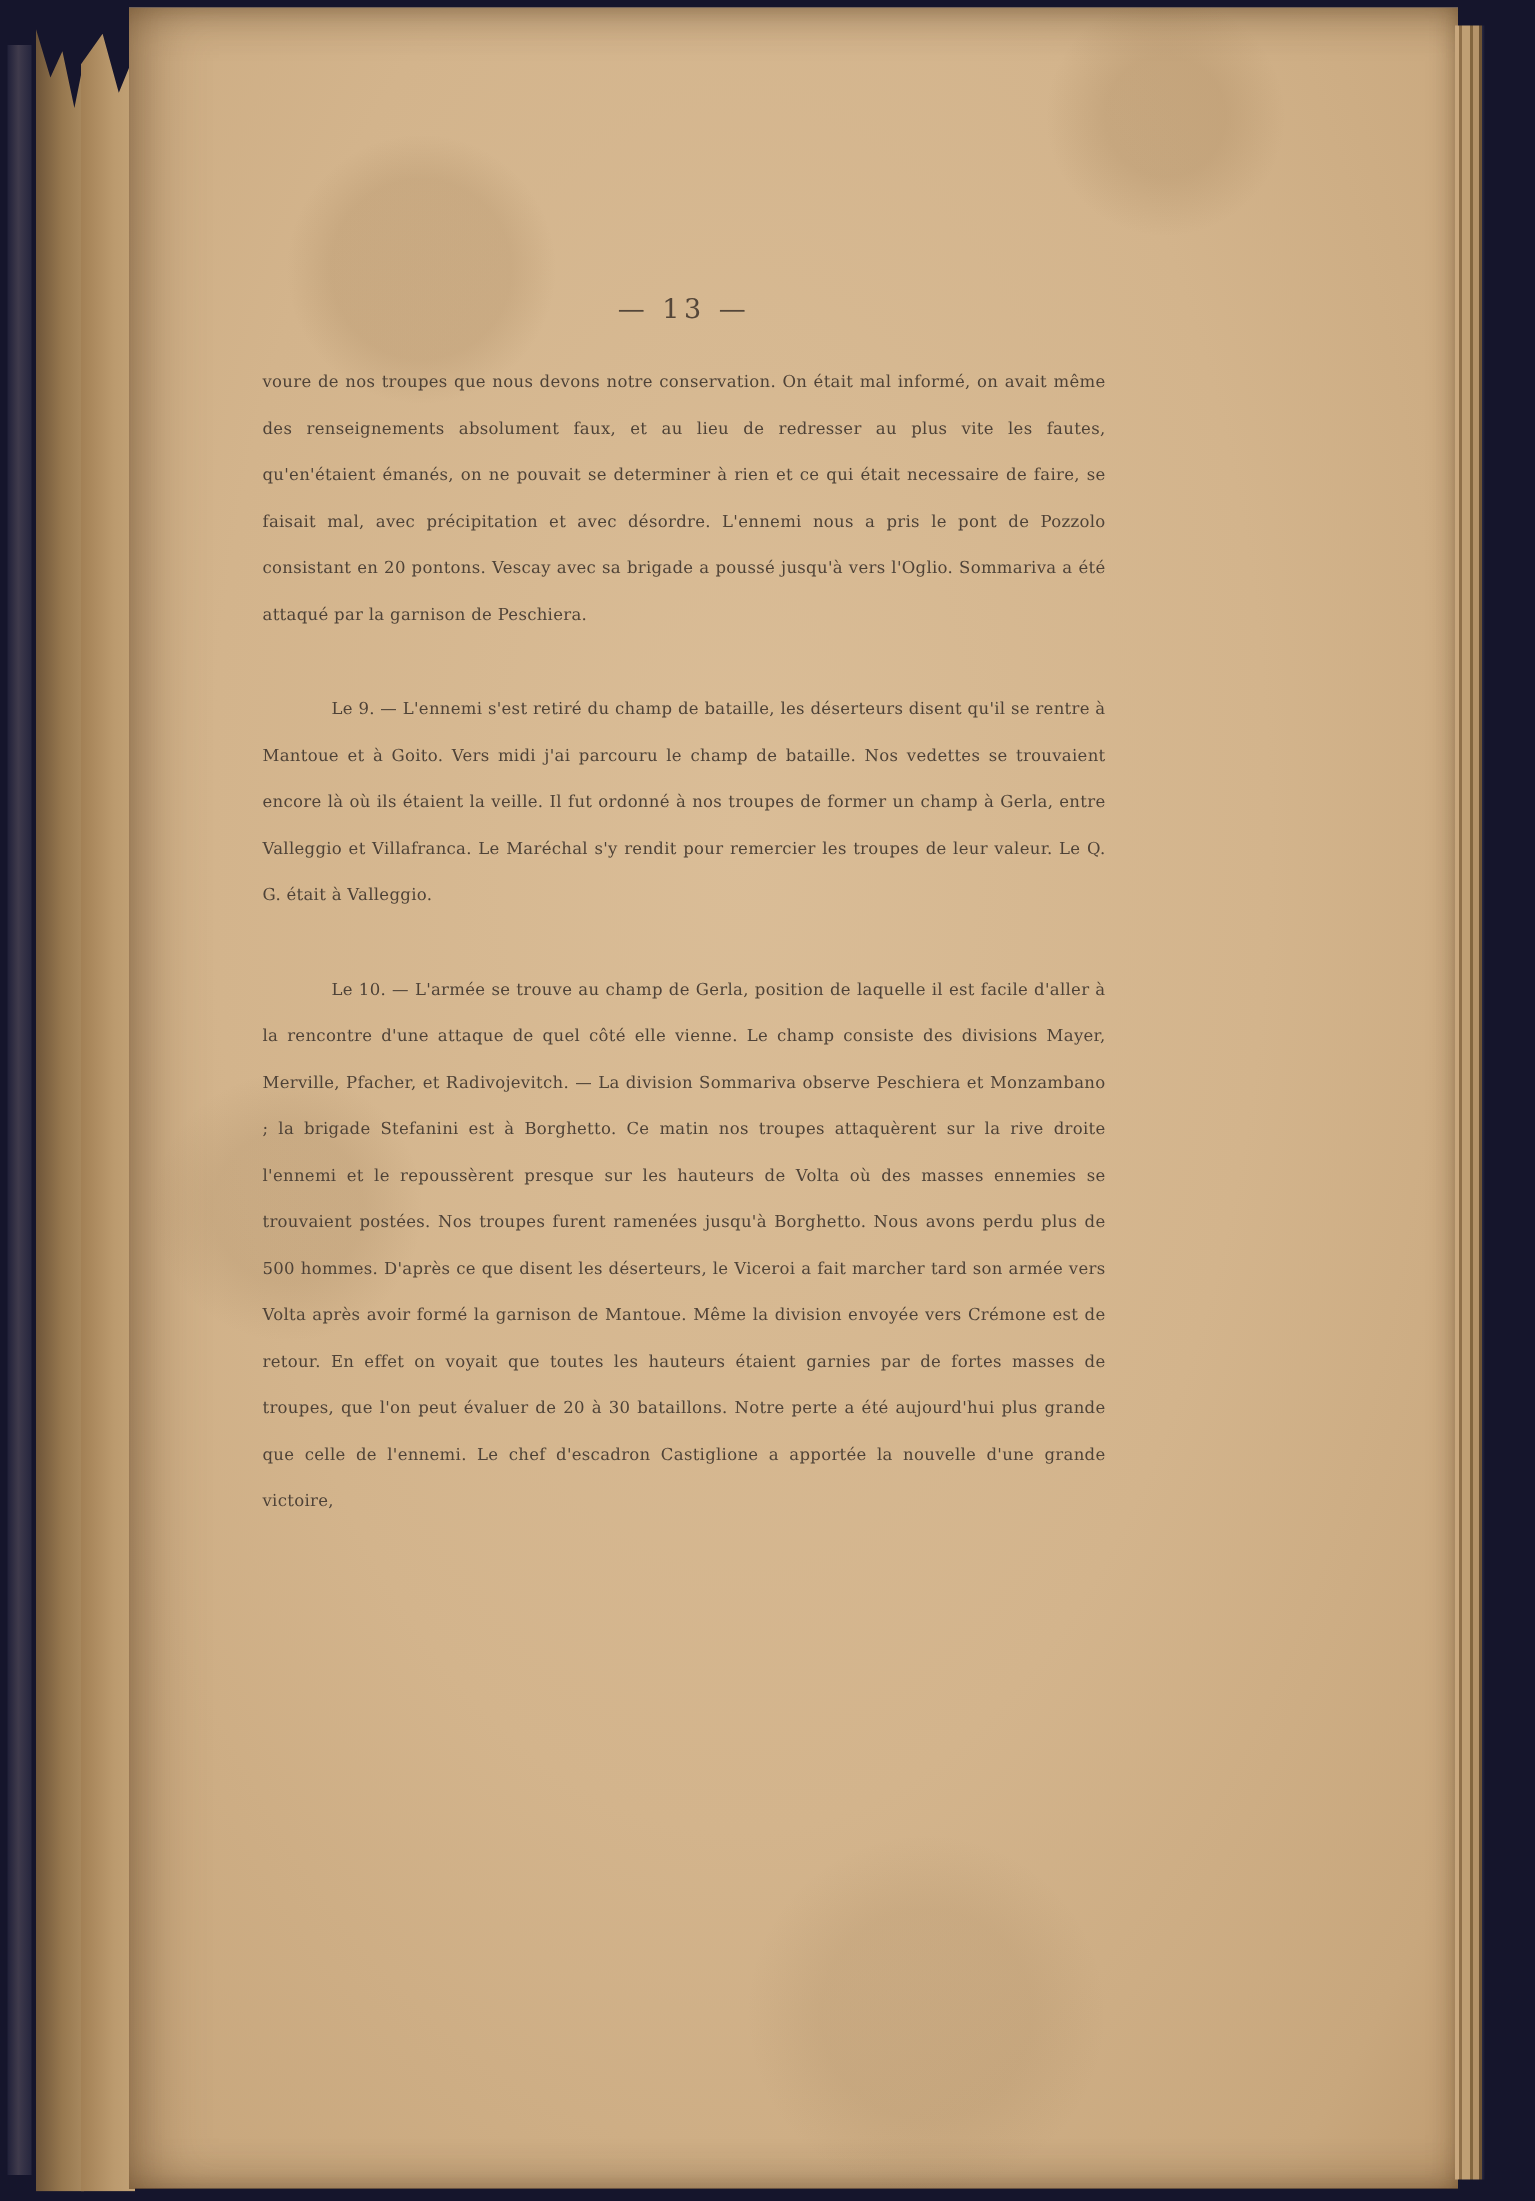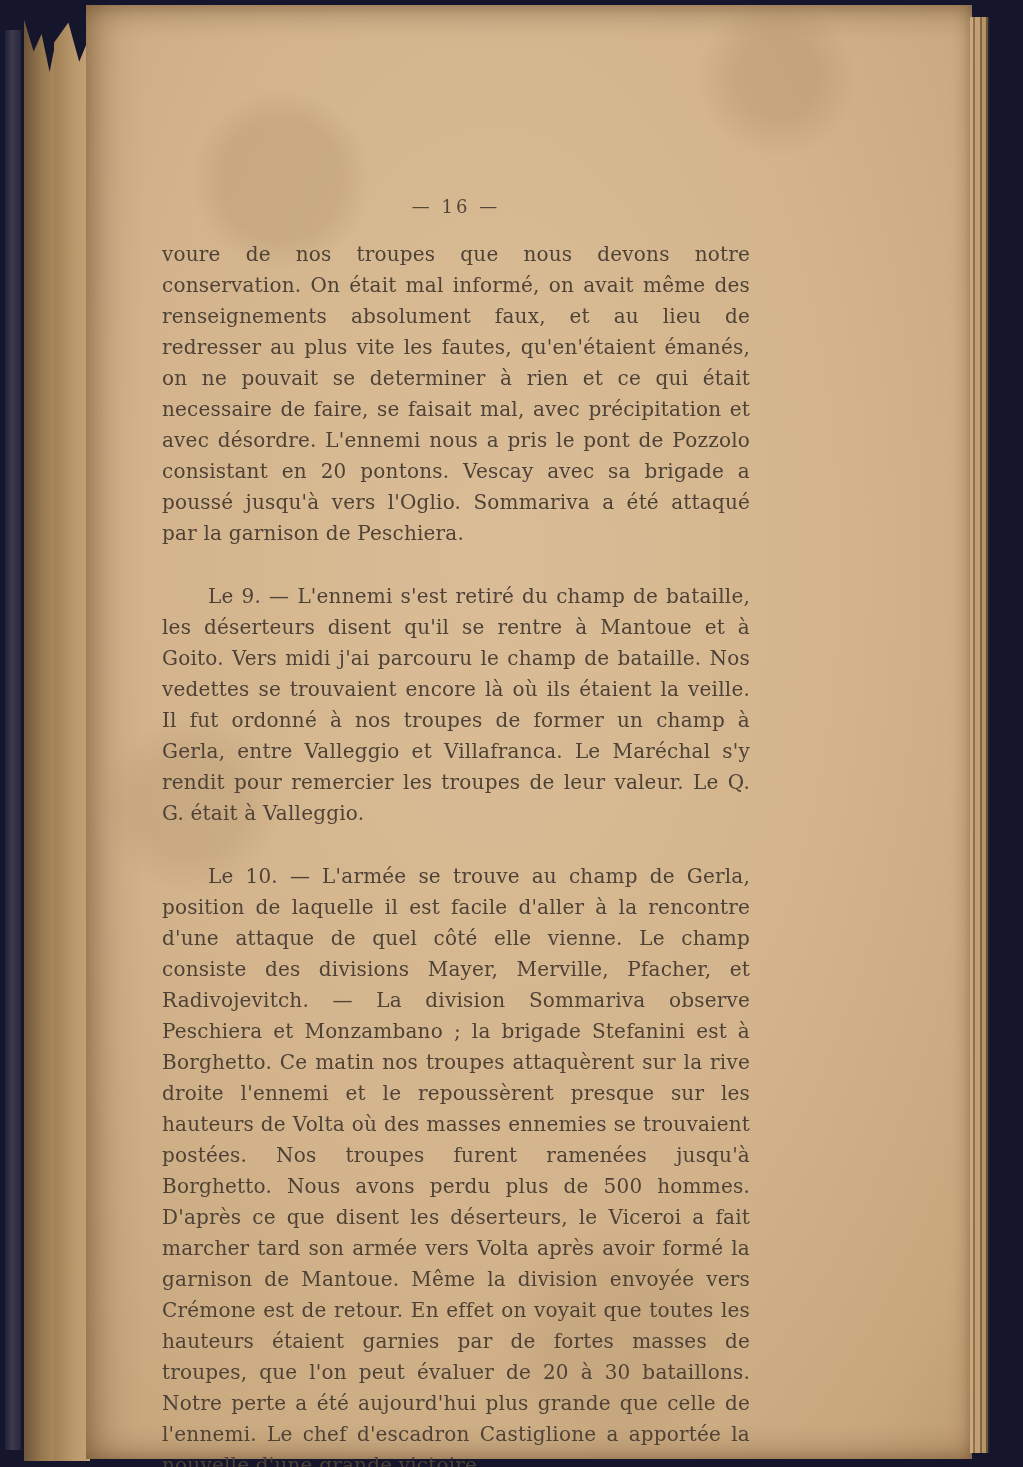--- a/index.html
+++ b/index.html
@@ -86,44 +86,44 @@
     color: #4e4237;
   }
   .page-number {
     text-align: center;
     font-size: 18px;
     letter-spacing: 3px;
     margin-bottom: 22px;
     color: #544639;
   }
   .text-block p {
-    margin: 4px;
+    margin: 17px;
     text-align: justify;
-    font-size: 20px;
+    font-size: 11px;
     line-height: 31px;
     letter-spacing: 0.2px;
   }
   .text-block p.p-gap { margin-top: 32px; }
   .text-block p.indent { text-indent: 46px; }
   .lead { }
 </style>
 </head>
 <body>
 
 <div class="far-left-sliver"></div>
 
 <div class="page-wrap">
   <div class="torn-strip strip-a"></div>
   <div class="torn-strip strip-b"></div>
   <div class="main-page"></div>
   <div class="edge-stack"></div>
 </div>
 
 <div class="text-block">
-  <div class="page-number">— 16 —</div>
+  <div class="page-number">— 13 —</div>
 
   <p>
     <span>voure de nos troupes que nous devons notre conservation. On était mal informé, on avait même des renseignements absolument faux, et au lieu de redresser au plus vite les fautes, qu'en'étaient émanés, on ne pouvait se determiner à rien et ce qui était necessaire de faire, se faisait mal, avec précipitation et avec désordre. L'ennemi nous a pris le pont de Pozzolo consistant en 20 pontons. Vescay avec sa brigade a poussé jusqu'à vers l'Oglio. Sommariva a été attaqué par la garnison de Peschiera.</span>
   </p>
 
   <p class="p-gap indent">
     <span class="lead">Le 9.</span><span> — L'ennemi s'est retiré du champ de bataille, les déserteurs disent qu'il se rentre à Mantoue et à Goito. Vers midi j'ai parcouru le champ de bataille. Nos vedettes se trouvaient encore là où ils étaient la veille. Il fut ordonné à nos troupes de former un champ à Gerla, entre Valleggio et Villafranca. Le Maréchal s'y rendit pour remercier les troupes de leur valeur. Le Q. G. était à Valleggio.</span>
   </p>
 
   <p class="p-gap indent">

